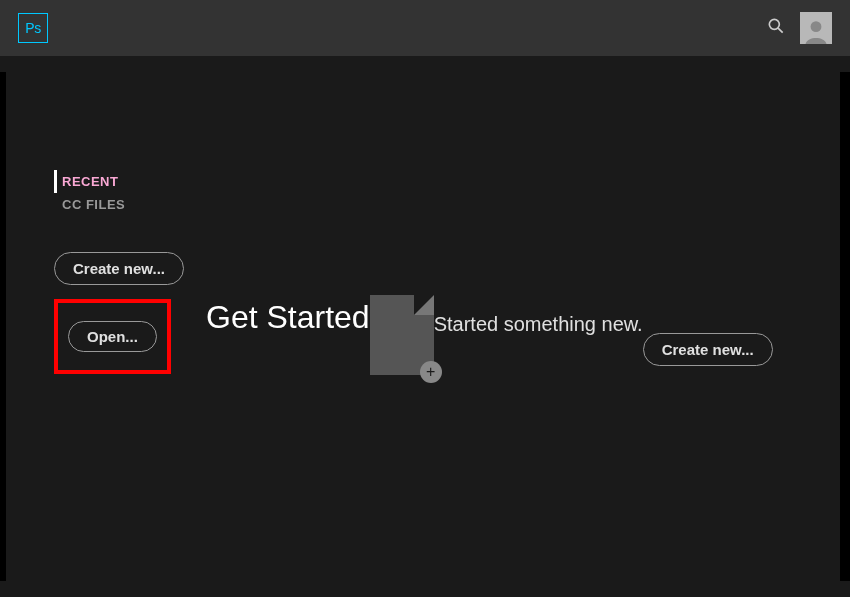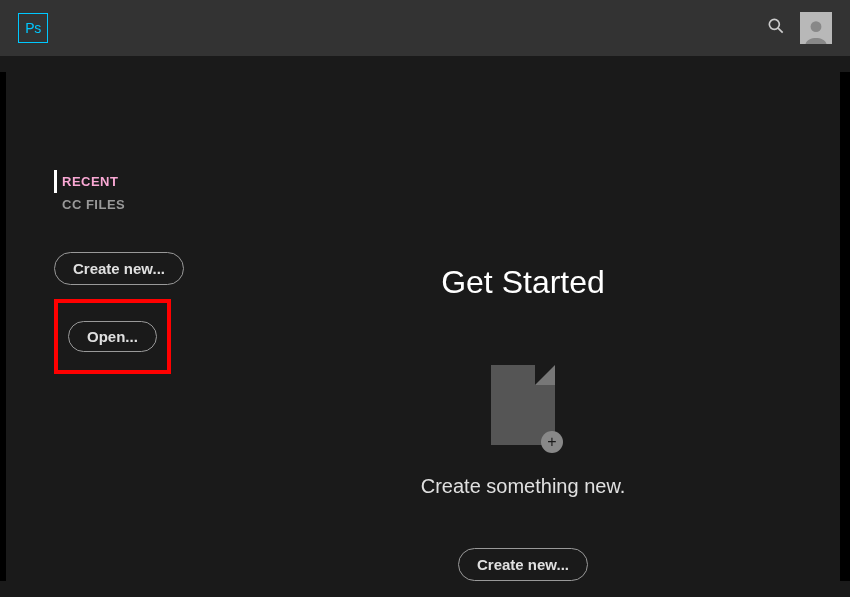--- a/index.html
+++ b/index.html
@@ -120,24 +120,23 @@
       border: 4px solid #ff0000;
       padding: 18px 10px;
       display: inline-block;
     }
     .highlight-box .pill-button {
       padding: 6px 18px;
     }
     .content {
       flex: 1;
       display: flex;
-      flex-direction: column;
+      flex-direction: row;
       align-items: center;
       padding-top: 46px;
-      justify-content: flex-end;
     }
     .heading {
       font-size: 32px;
       font-weight: 300;
       color: #fff;
       margin-bottom: 64px;
     }
     .doc-icon-wrap {
       position: relative;
       margin-bottom: 30px;
@@ -233,18 +232,18 @@
       </div>
     </div>
   </div>
 
   <div class="content">
     <h1 class="heading">Get Started</h1>
     <div class="doc-icon-wrap">
       <div class="doc-icon"></div>
       <div class="plus-badge">+</div>
     </div>
-    <div class="subheading">Create something new.</div>
+    <div class="subheading">Started something new.</div>
     <button class="pill-button">Create new...</button>
   </div>
 
   <div class="distinct-region-right"></div>
 </div>
 
 </body></html>

